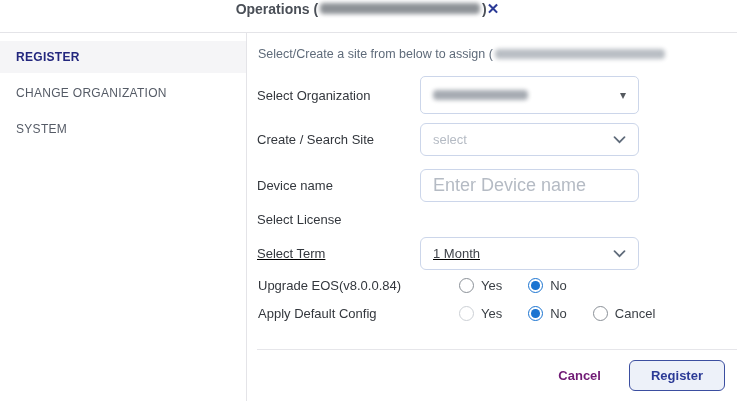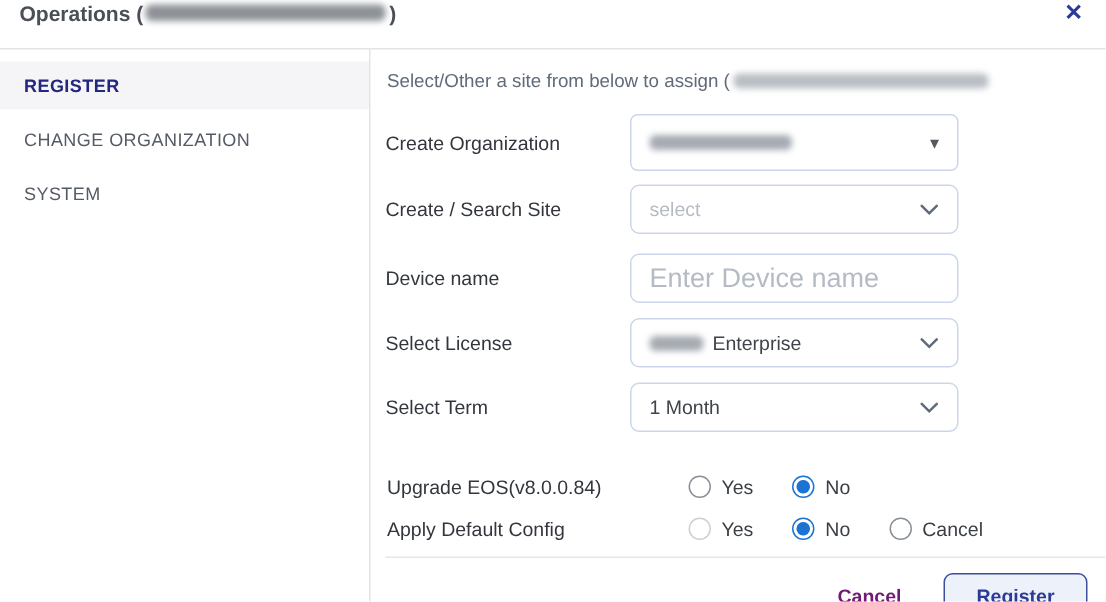--- a/index.html
+++ b/index.html
@@ -1,20 +1,20 @@
 <!DOCTYPE html>
 <html><head>
 <meta charset="utf-8">
 <style>
   * { margin:0; padding:0; box-sizing:border-box; }
   html,body { width:737px; height:401px; background:#fff; font-family:"Liberation Sans",sans-serif; overflow:hidden; }
   .modal { width:737px; height:401px; display:flex; flex-direction:column; background:#fff; }
 
   
-  .header { height:33px; flex:0 0 33px; display:flex; align-items:center; justify-content:space-between;
+  .header { height:33px; flex:0 0 33px; display:flex; align-items:center; justify-content:center;
             padding:0 15px 15px 13px; border-bottom:1px solid #e4e4e8; }
   .title { display:flex; align-items:center; font-size:14px; font-weight:bold; color:#4a4f57; }
   .close-btn { color:#2b3a96; font-size:15px; font-weight:bold; cursor:pointer; line-height:1; }
 
   
   .redact { display:inline-block; border-radius:4px; filter:blur(2px); }
   .redact.dark  { background:#8e9297; height:11px; width:160px; margin:0 2px; }
   .redact.light { background:#b9bec4; height:10px; width:170px; margin:0 0 0 2px; }
   .redact.value { background:#a6abb2; height:10px; width:95px; }
   .redact.word  { background:#a6abb2; height:10px; width:36px; margin-right:6px; }
@@ -80,26 +80,26 @@
 
     <div class="sidebar">
       <div class="side-item active">REGISTER</div>
       <div class="side-item">CHANGE ORGANIZATION</div>
       <div class="side-item">SYSTEM</div>
     </div>
 
     <div class="main">
 
       <div class="intro">
-        <span>Select/Other a site from below to assign (</span>
+        <span>Select/Create a site from below to assign (</span>
         <span class="redact light"></span>
       </div>
 
       <div class="form-row">
-        <div class="form-label">Create Organization</div>
+        <div class="form-label">Select Organization</div>
         <div class="control tall">
           <span class="val">
               <span class="redact value"></span>
             </span>
           <span class="caret-filled">▾</span>
         </div>
       </div>
 
       <div class="form-row" style="margin-bottom:13px;">
         <div class="form-label">Create / Search Site</div>
@@ -111,32 +111,23 @@
         </div>
       </div>
 
       <div class="form-row" style="margin-bottom:10px;">
         <div class="form-label">Device name</div>
         <input class="text-input" type="text" placeholder="Enter Device name" style="">
       </div>
 
       <div class="form-row" style="margin-bottom:10px;">
         <div class="form-label">Select License</div>
-        <div class="control">
-          <span class="val">
-            <span class="redact word"></span>
-            <span>Enterprise</span>
-          </span>
-          <svg width="13" height="8" viewBox="0 0 13 8">
-            <path d="M1.5 1.2 L6.5 6.2 L11.5 1.2" stroke="#5f6b7a" stroke-width="1.7" fill="none" stroke-linecap="round"></path>
-          </svg>
-        </div>
       </div>
 
-      <div class="form-row" style="margin-bottom:27px;">
+      <div class="form-row" style="margin-bottom:6px;text-decoration:underline;">
         <div class="form-label">Select Term</div>
         <div class="control">
           <span class="val">1 Month</span>
           <svg width="13" height="8" viewBox="0 0 13 8">
             <path d="M1.5 1.2 L6.5 6.2 L11.5 1.2" stroke="#5f6b7a" stroke-width="1.7" fill="none" stroke-linecap="round"></path>
           </svg>
         </div>
       </div>
 
       <div class="radio-row">

